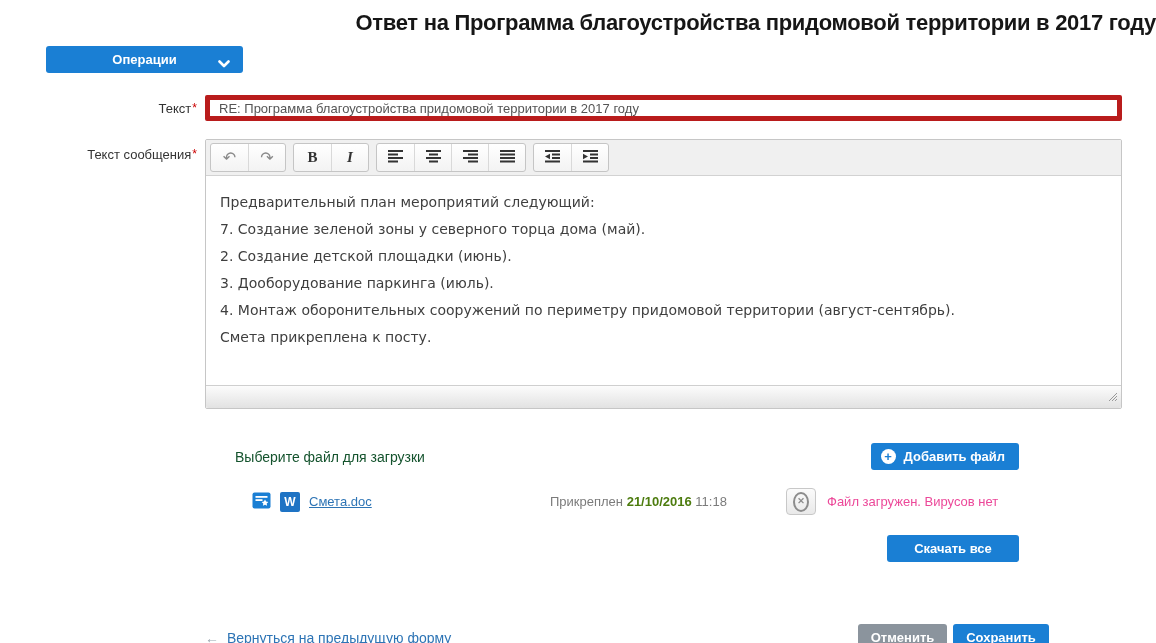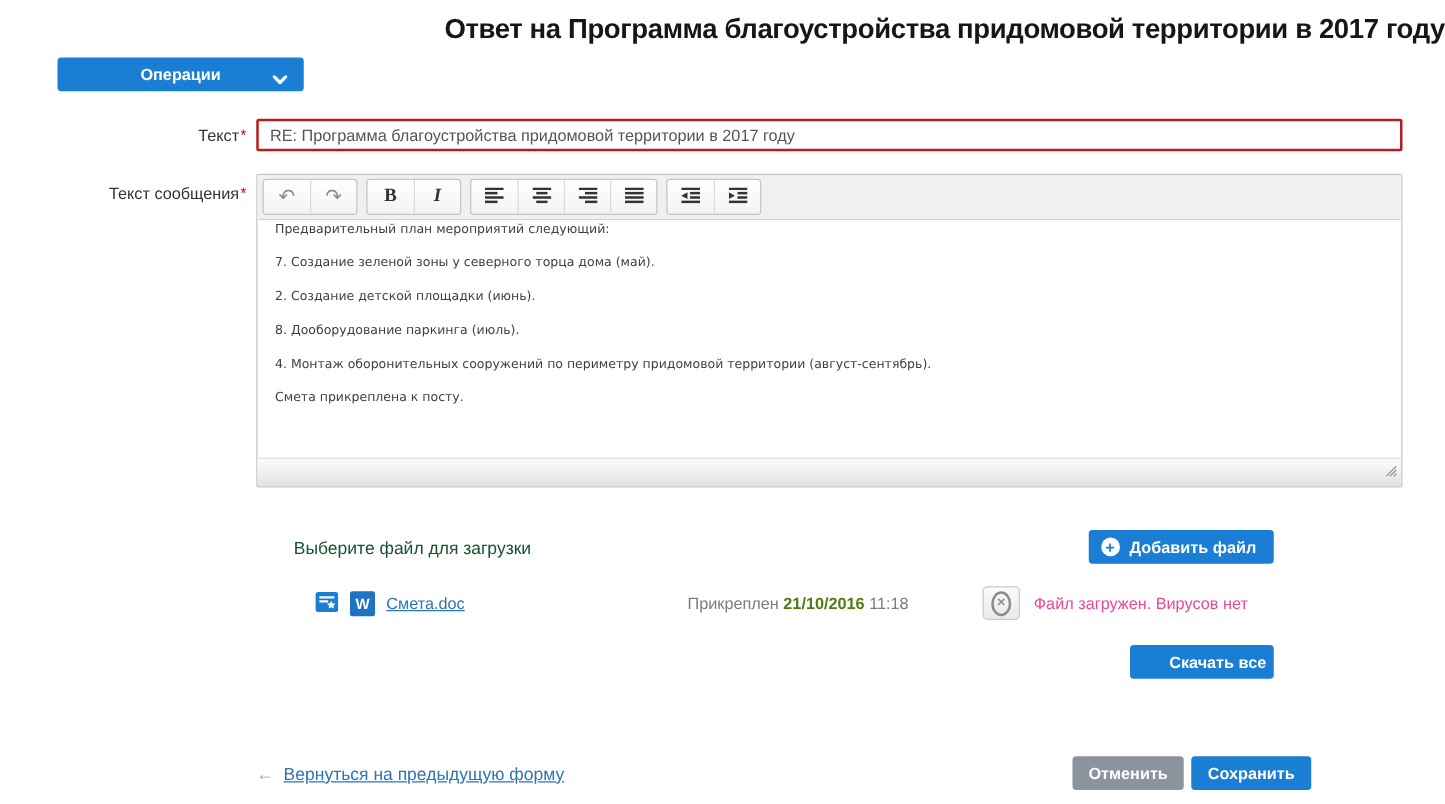--- a/index.html
+++ b/index.html
@@ -15,37 +15,37 @@
   .btn-grey{background:#8b949d;}
   .ops-btn{width:197px;height:27px;position:relative;}
   .ops-btn .chev{position:absolute;right:13px;top:10px;}
 
   .form-row{display:flex;}
   .label-col{width:205px;text-align:right;padding-right:8px;box-sizing:border-box;font-size:13px;color:#333;}
   .req{color:#c00;font-size:12px;vertical-align:top;margin-left:1px;}
   .field-col{width:917px;}
 
   .subject-row{margin-top:22px;align-items:center;}
-  .subject-input{width:100%;height:26px;box-sizing:border-box;border:2px solid #b91c1c;border-radius:2px;
+  .subject-input{width:100%;height:26px;box-sizing:border-box;border:5px solid #b91c1c;border-radius:2px;
       padding:0 9px;font-size:13px;color:#555;font-family:"Liberation Sans",sans-serif;background:#fff;}
 
   .message-row{margin-top:18px;}
   .message-row .label-col{padding-top:8px;}
 
   .editor{border:1px solid #c6c6c6;border-radius:2px;background:#fff;}
   .toolbar{background:#f0f0f0;border-bottom:1px solid #d2d2d2;padding:3px 4px;display:flex;gap:7px;border-radius:2px 2px 0 0;}
   .tb-group{display:flex;border:1px solid #c5c5c5;border-radius:3px;background:linear-gradient(#ffffff,#f3f3f3);overflow:hidden;}
   .tb-btn{width:37px;height:27px;display:flex;align-items:center;justify-content:center;background:transparent;border:none;
       border-left:1px solid #d9d9d9;cursor:pointer;padding:0;}
   .tb-btn:first-child{border-left:none;}
   .tb-glyph{font-size:16px;color:#8a8a8a;line-height:1;}
   .tb-bold{font-size:15px;font-weight:700;color:#333;font-family:"Liberation Serif",serif;}
   .tb-italic{font-size:15px;font-style:italic;font-weight:600;color:#333;font-family:"Liberation Serif",serif;}
 
-  .content{height:190px;padding:0 14px;overflow:hidden;font-family:"DejaVu Sans",sans-serif;font-size:10px;color:#3f3f3f;}
+  .content{height:190px;padding:0 14px;overflow:hidden;font-family:"DejaVu Sans",sans-serif;font-size:14px;color:#3f3f3f;margin-top:19px;}
   .content p{margin:0 0 12px 0;line-height:15px;}
 
   .statusbar{height:22px;background:linear-gradient(#fcfcfc,#e2e2e2);border-top:1px solid #cfcfcf;position:relative;border-radius:0 0 2px 2px;}
   .grip{position:absolute;right:3px;bottom:2px;}
 
   .upload-section{margin:34px 0 0 235px;width:784px;}
   .upload-head{display:flex;justify-content:space-between;align-items:center;}
   .choose-label{font-size:14px;color:#14532d;}
   .add-btn{height:27px;padding:0 14px 0 10px;gap:8px;}
   .plus-circle{width:15px;height:15px;border-radius:50%;background:#fff;color:#1a7fd4;font-size:13px;font-weight:700;
@@ -58,21 +58,21 @@
   a.file-link, a.back-link{color:#2d74b5;text-decoration:underline;}
   .file-meta{width:236px;color:#7b7b7b;}
   .file-meta b{color:#4d7c0f;}
   .del-btn{width:30px;height:27px;border:1px solid #c8c8c8;border-radius:4px;background:linear-gradient(#fbfbfb,#e9e9e9);
       display:inline-flex;align-items:center;justify-content:center;cursor:pointer;margin-right:11px;}
   .circle-x{width:16px;height:16px;border:2px solid #8c8c8c;border-radius:50%;color:#8c8c8c;font-size:9px;font-weight:700;
       display:inline-flex;align-items:center;justify-content:center;line-height:1;}
   .file-status{color:#ec4899;}
 
   .dl-row{display:flex;justify-content:flex-end;margin-top:20px;}
-  .dl-btn{width:115px;height:27px;justify-content:flex-end;}
+  .dl-btn{width:132px;height:27px;}
 
   .footer{display:flex;justify-content:space-between;align-items:center;margin:62px 107px 0 205px;}
   .back-wrap{font-size:14px;}
   .back-arrow{color:#9aa7b0;margin-right:4px;}
   .footer-btns{display:flex;gap:6px;}
   .cancel-btn{width:89px;height:27px;}
   .save-btn{width:96px;height:27px;}
 </style>
 </head>
 <body>
@@ -178,21 +178,21 @@
                     <polygon points="0,3.8 5,6.5 0,9.2"></polygon>
                   </svg></span>
             </button>
           </div>
         </div>
 
         <div class="content">
           <p>Предварительный план мероприятий следующий:</p>
           <p>7. Создание зеленой зоны у северного торца дома (май).</p>
           <p>2. Создание детской площадки (июнь).</p>
-          <p>8. Дооборудование паркинга (июль).</p>
+          <p>3. Дооборудование паркинга (июль).</p>
           <p>4. Монтаж оборонительных сооружений по периметру придомовой территории (август-сентябрь).</p>
           <p>Смета прикреплена к посту.</p>
         </div>
 
         <div class="statusbar">
           <span class="grip">
             <svg width="11" height="11" viewBox="0 0 11 11">
                 <g stroke="#999" stroke-width="1">
                   <line x1="2" y1="10" x2="10" y2="2"></line>
                   <line x1="5" y1="10" x2="10" y2="5"></line>

